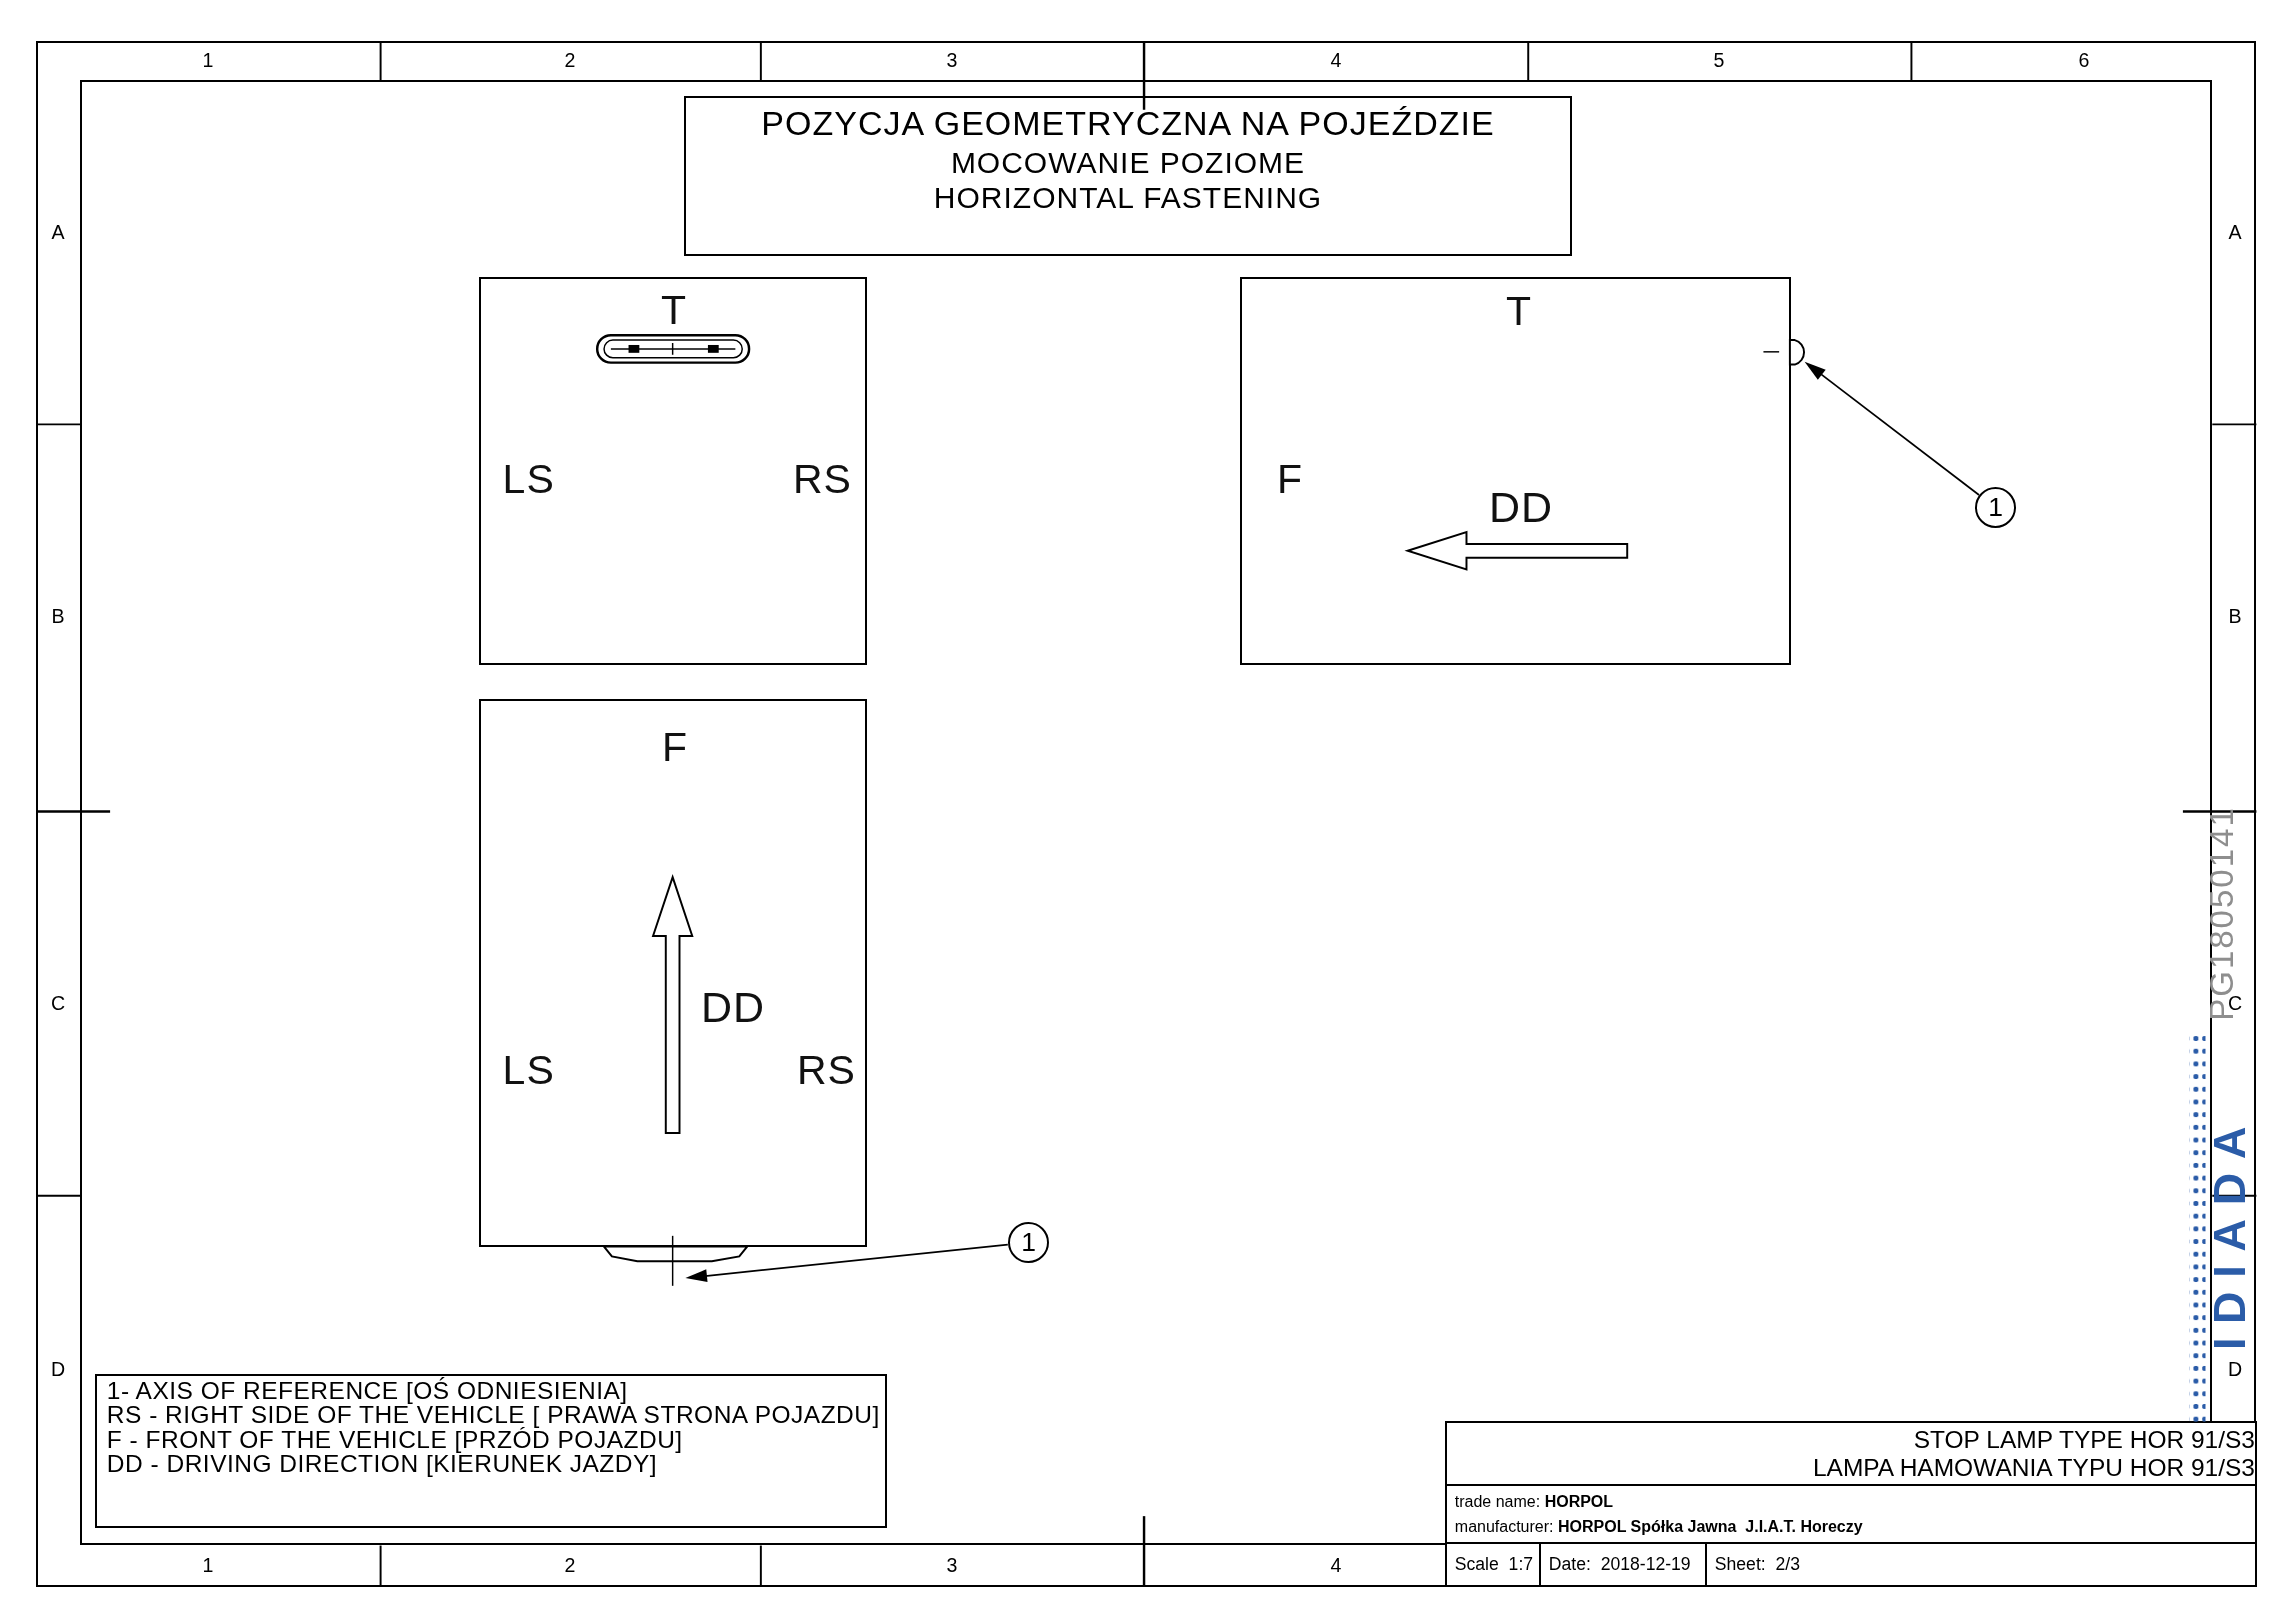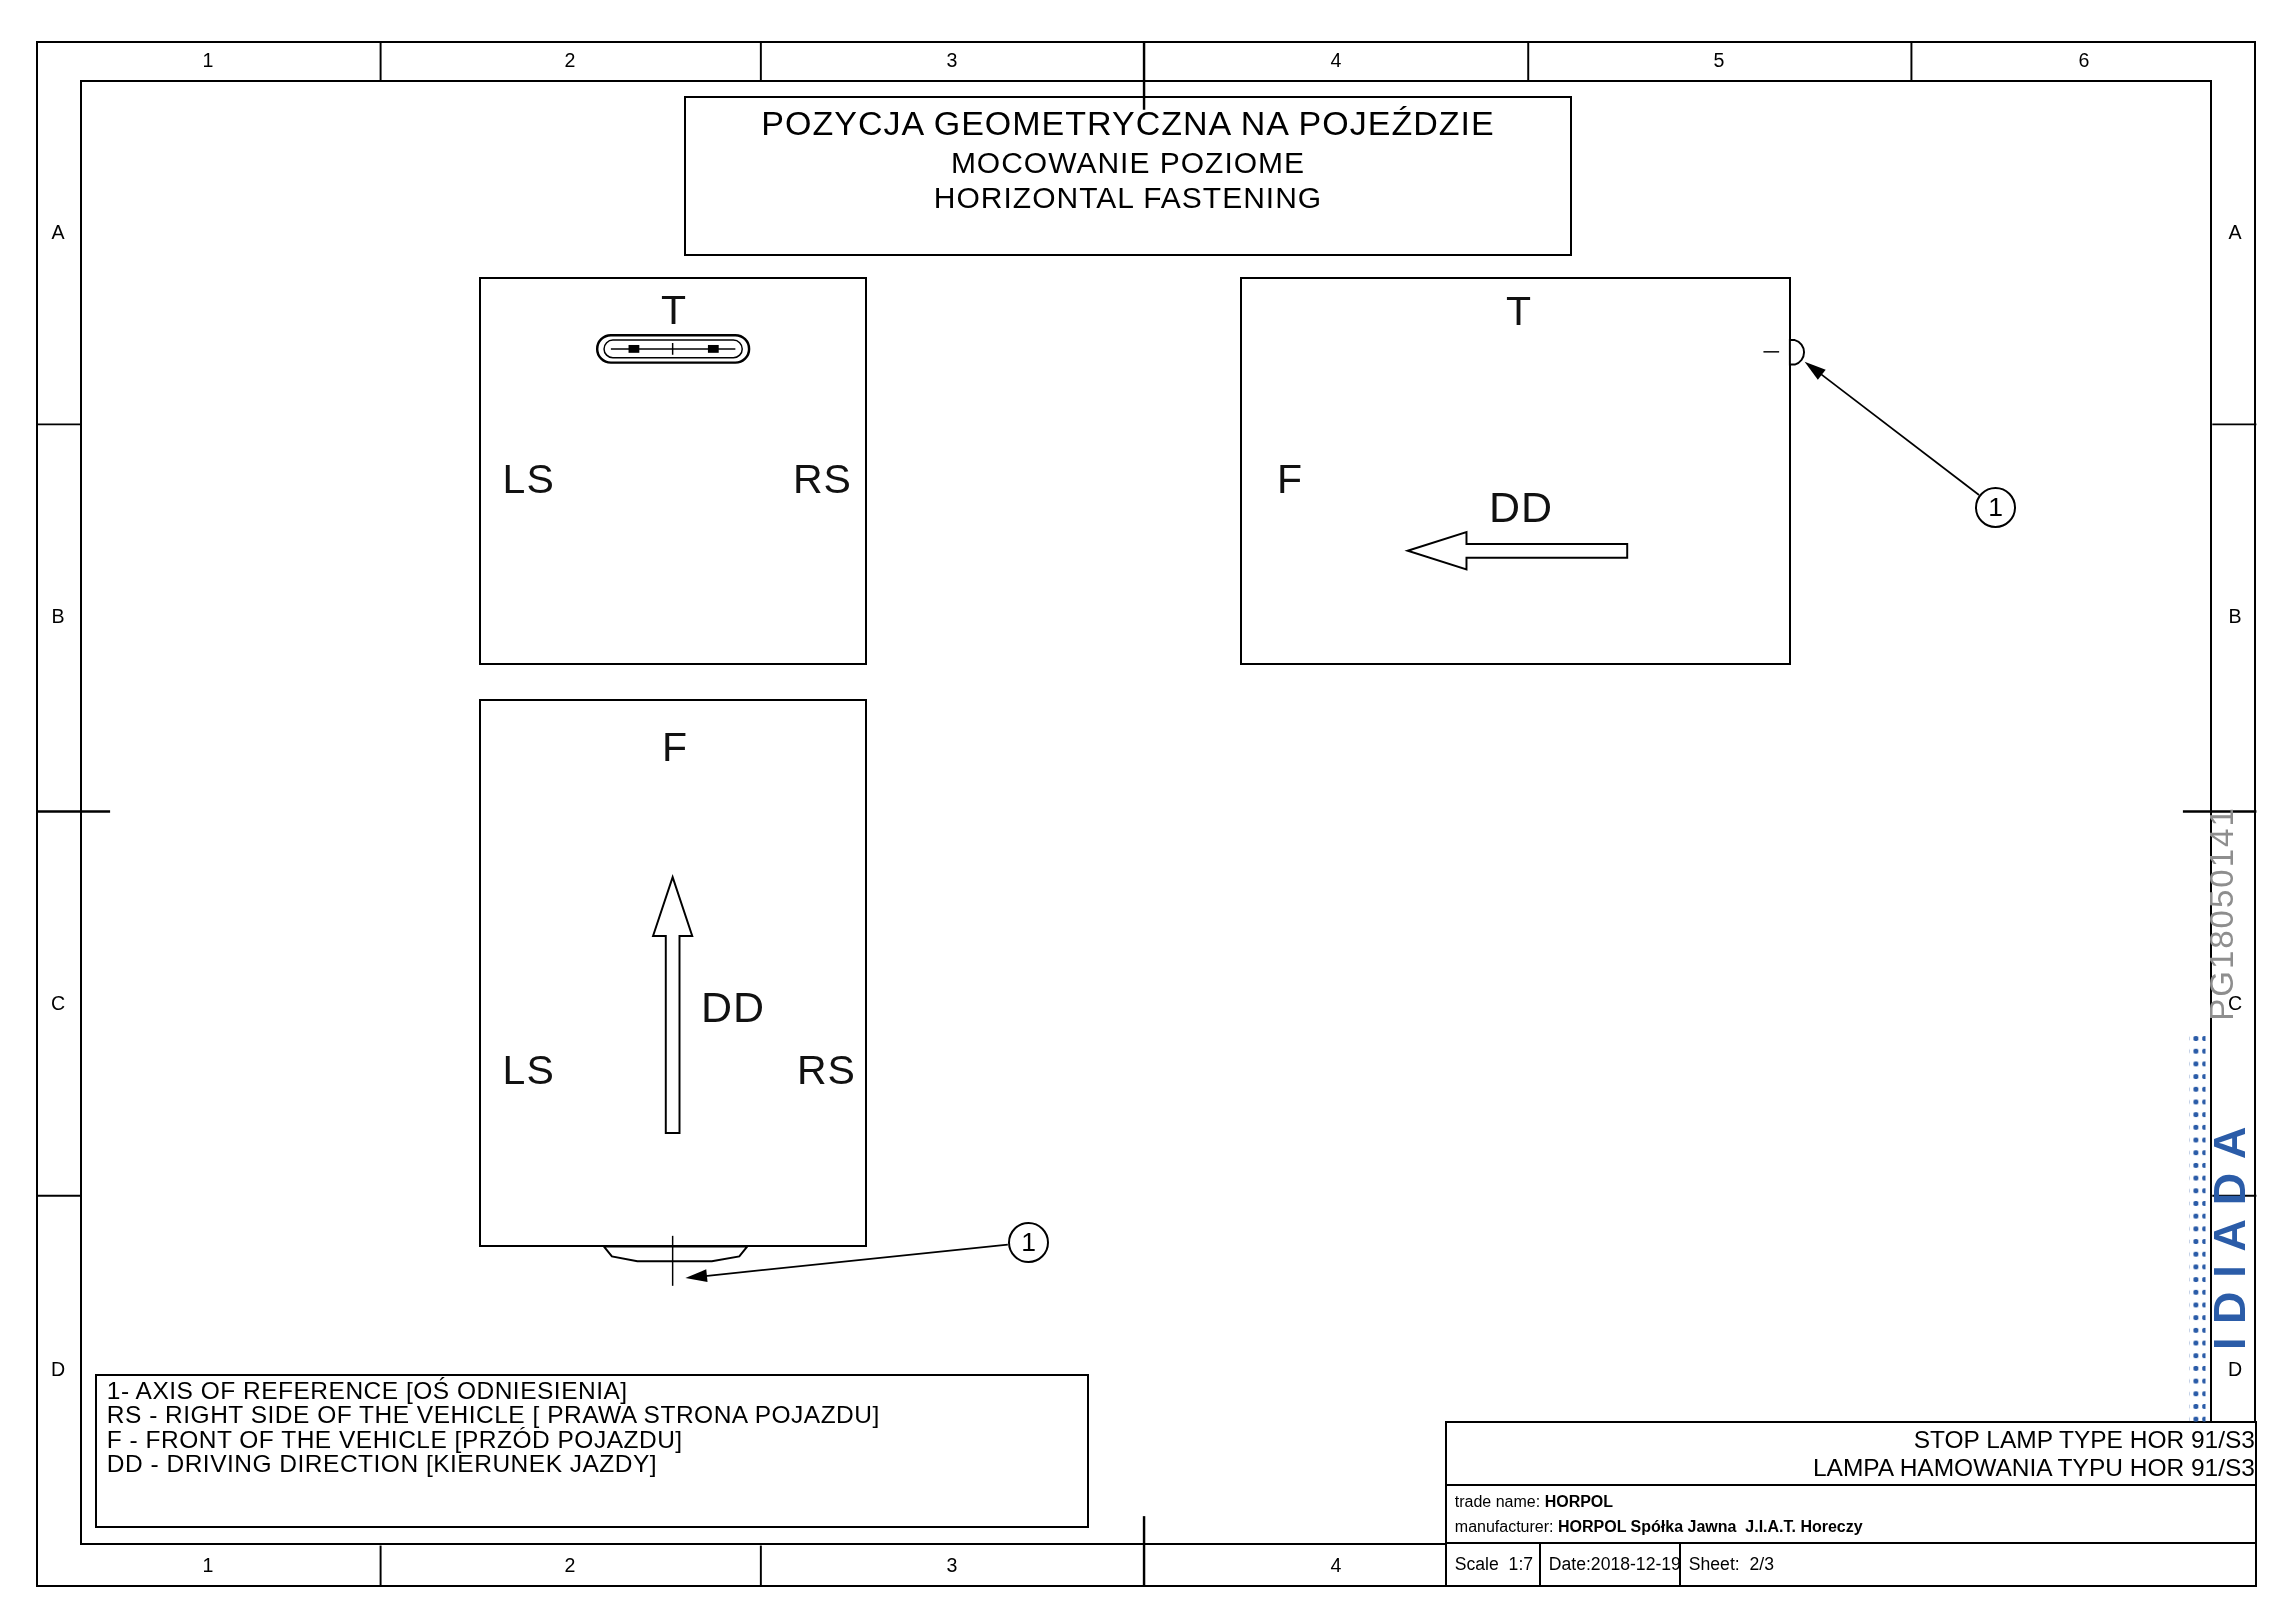--- a/index.html
+++ b/index.html
@@ -11,35 +11,35 @@
   .zl{font-size:19.6px;line-height:1;transform:translate(-50%,-50%)}
   .view{border:2px solid #000}
   .view1{left:479px;top:277px;width:388px;height:388px}
   .view2{left:1240px;top:277px;width:551px;height:388px}
   .view3{left:479px;top:699px;width:388px;height:548px}
   .vl{position:absolute;font-size:41px;line-height:1;letter-spacing:1px;color:#111}
   .vl.center{transform:translateX(-50%)}
   .header-box{left:684px;top:96px;width:888px;height:160px;border:2px solid #000;text-align:center;padding-top:3.9px;background:#fff}
   .h1{font-size:34px;line-height:43px;letter-spacing:1px}
   .h2{font-size:30px;line-height:35px;letter-spacing:1px}
-  .legend-box{left:95px;top:1374px;width:994px;height:154px;border:2px solid #000;padding:2.9px 9.8px;background:#fff}
+  .legend-box{left:95px;top:1374px;width:792px;height:154px;border:2px solid #000;padding:2.9px 9.8px;background:#fff}
   .legend-line{font-size:24.5px;line-height:24.4px;letter-spacing:0.5px;white-space:nowrap}
   .balloon{width:41px;height:41px;border:2.5px solid #000;border-radius:50%;background:#fff;display:flex;align-items:center;justify-content:center;font-size:26.5px}
   .overlay{left:0;top:0;pointer-events:none}
   .tblock{left:1445px;top:1421px;width:812px;height:166px;border:2px solid #000;display:flex;flex-direction:column;background:#fff}
   .tb-row1{height:63px;border-bottom:2px solid #000;text-align:right;padding-top:2.9px}
   .tb-product{font-size:24.5px;line-height:28px}
   .tb-row2{height:58px;border-bottom:2px solid #000;padding:2.9px 0 0 7.8px}
   .tb-name-line{font-size:16px;line-height:25.5px;white-space:pre-wrap}
   .tb-row3{flex:1;display:flex}
   .tb-cell{display:flex;align-items:center;padding-left:7.8px;font-size:17.6px;border-right:2px solid #000;white-space:nowrap}
   .tb-cell:last-child{border-right:none}
   .c-drawn{width:457px}
   .c-scale{width:94px}
-  .c-date{width:140px}
+  .c-date{width:166px}
   .c-sheet{flex:1}
   .gap{display:inline-block;width:9.8px}
   .part-number{left:2064px;top:894px;width:314px;height:39px;transform:rotate(-90deg);color:#8e8e8e;font-size:33px;line-height:39px;text-align:center;letter-spacing:2px}
   .idiada{left:2025px;top:1200px;width:392px;height:63px;transform:rotate(-90deg);display:flex;flex-direction:column;align-items:center}
   .idiada-dots{width:100%;height:15.7px;background-image:radial-gradient(circle,#2b5ca8 2.5px,transparent 2.9px);background-size:12.7px 8.8px;background-position:2px 2px}
   .idiada-word{font-size:45px;font-weight:bold;color:#2b5ca8;letter-spacing:13.7px;line-height:47px}
 </style>
 </head>
 <body>
 

